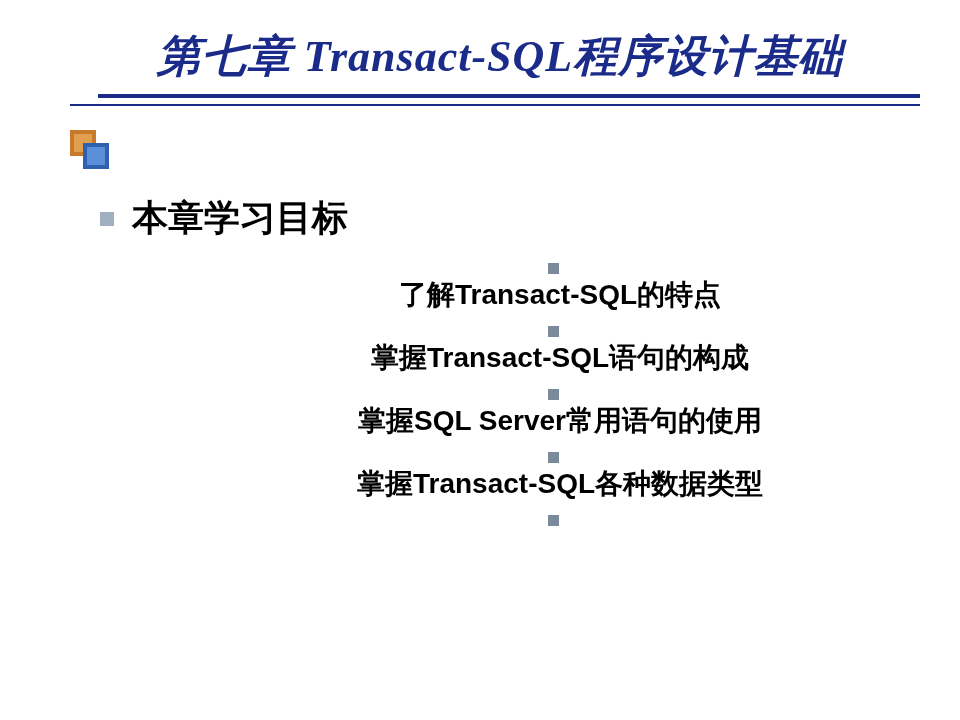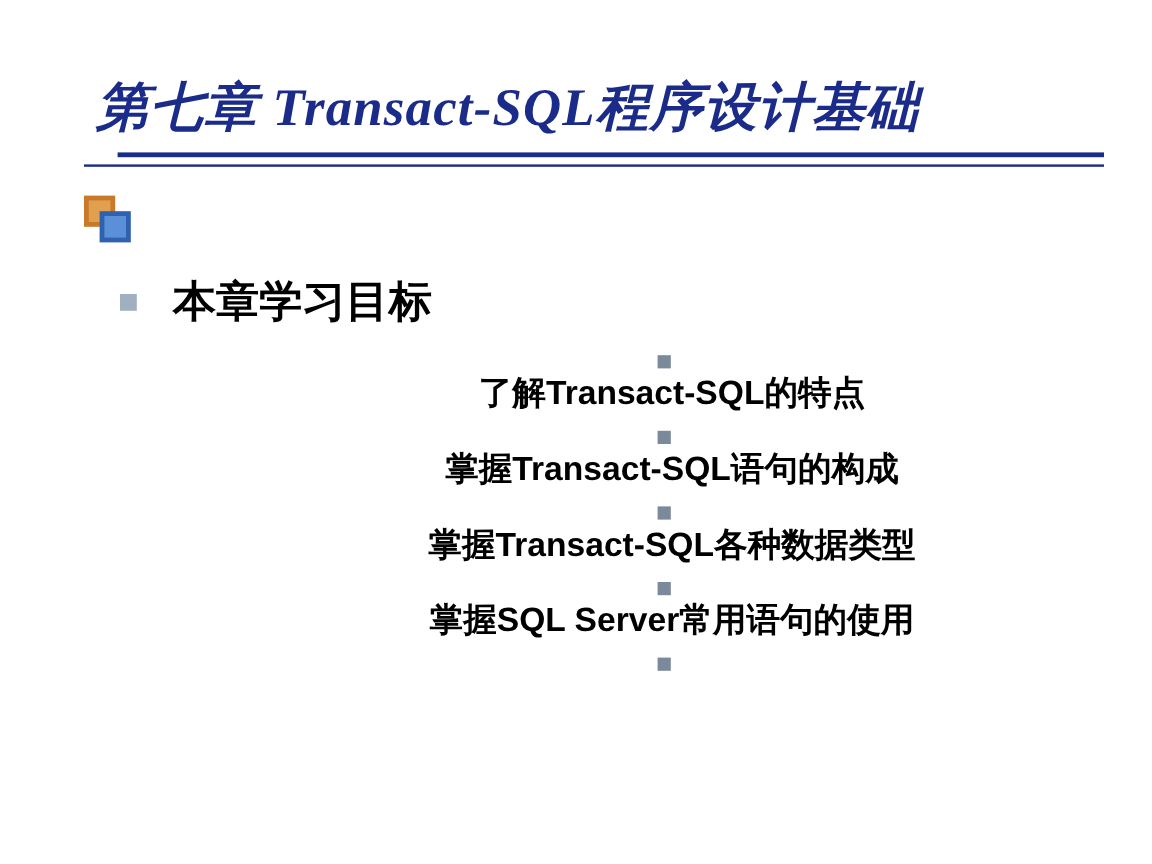--- a/index.html
+++ b/index.html
@@ -8,21 +8,22 @@
       height: 720px;
       background: #fff;
       position: relative;
       font-family: "SimSun", "宋体", serif;
       overflow: hidden;
     }
     .slide {
       width: 100%;
       height: 100%;
       position: relative;
-      padding-top: 60px;
+      padding-top: 27px;
+      text-align: center;
     }
     .title-area {
       position: relative;
       margin-left: 70px;
       margin-right: 40px;
     }
     .title {
       font-size: 44px;
       font-weight: bold;
       font-style: italic;
@@ -80,21 +81,20 @@
       background:#5a90d8;
     }
     .content {
       margin-top: 70px;
       margin-left: 100px;
     }
     .level1 {
       display: flex;
       align-items: center;
       margin-bottom: 20px;
-      gap: 12px;
     }
     .level1 .bullet {
       width: 14px;
       height: 14px;
       background: #a0b0c0;
       margin-right: 18px;
       flex-shrink: 0;
     }
     .level1 .text {
       font-size: 36px;
@@ -151,26 +151,26 @@
       <div class="text">了解Transact-SQL的特点</div>
     </div>
 
     <div class="level2">
       <div class="bullet"></div>
       <div class="text">掌握Transact-SQL语句的构成</div>
     </div>
 
     <div class="level2">
       <div class="bullet"></div>
-      <div class="text">掌握Transact-SQL各种数据类型</div>
+      <div class="text">掌握SQL Server常用语句的使用</div>
     </div>
 
     <div class="level2">
       <div class="bullet"></div>
-      <div class="text">掌握SQL Server常用语句的使用</div>
+      <div class="text">掌握Transact-SQL各种数据类型</div>
     </div>
 
     <div class="level2">
       <div class="bullet"></div>
     </div>
 
   </div>
 
 </div>
 

